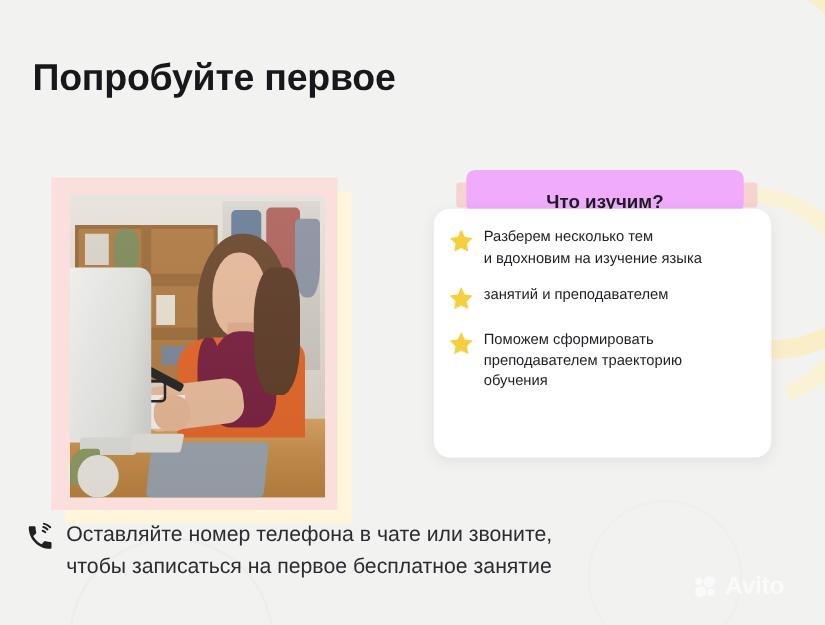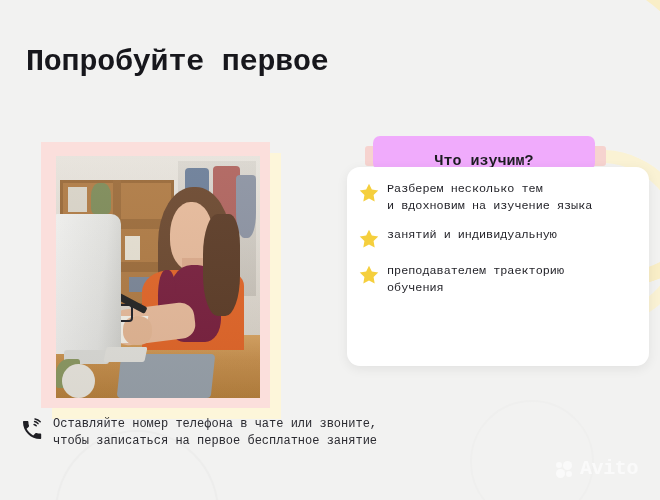--- a/index.html
+++ b/index.html
@@ -2,21 +2,21 @@
 <html><head>
 <meta charset="utf-8">
 <style>
   html,body{margin:0;padding:0;}
   body{
     width:660px;height:500px;overflow:hidden;
     background:#f2f2f1;
     font-family:"Liberation Sans","DejaVu Sans",sans-serif;
     position:relative;
   }
-  .stage{position:absolute;inset:0;overflow:hidden;font-family:Liberation Mono, monospace;}
+  .stage{position:absolute;inset:0;overflow:hidden;}
 
   
   .deco-arc{position:absolute;right:-70px;top:-40px;width:230px;height:300px;
     border:15px solid #fbeec0;border-radius:50%;
     border-left-color:transparent;border-top-color:transparent;
     transform:rotate(-18deg);opacity:.85;}
   .deco-arc2{position:absolute;right:-30px;top:150px;width:150px;height:150px;
     border:13px solid #fdf3cd;border-radius:50%;
     border-left-color:transparent;border-bottom-color:transparent;
     transform:rotate(25deg);opacity:.8;}
@@ -86,35 +86,35 @@
   .ph-pen{left:28%;top:59%;width:17%;height:3%;background:#262626;
     transform:rotate(28deg);border-radius:2px;}
   .ph-glasses{left:25%;top:61%;width:11%;height:6%;border:2px solid #23232a;border-radius:4px;}
   .ph-flower{left:3%;top:86%;width:16%;height:14%;background:#e9e6de;border-radius:50%;}
   .ph-leaf{left:0%;top:84%;width:12%;height:12%;background:#8d9a64;border-radius:50% 10% 50% 10%;}
   .ph-shade{inset:0;background:linear-gradient(180deg,rgba(255,255,255,.05),rgba(0,0,0,.06));}
 
   
   .footer{position:absolute;left:20px;top:416px;display:flex;align-items:flex-start;gap:9px;}
   .phone-icon{width:24px;height:24px;flex:none;margin-top:2px;}
-  .footer-text{font-size:12px;line-height:1.45;color:#2b2b31;}
+  .footer-text{font-size:17px;line-height:1.45;color:#2b2b31;}
   .footer-text span{display:block;}
 
   
   .ribbon{position:absolute;left:373px;top:136px;width:222px;height:34px;
     background:#f0abfc;border-radius:7px;
     display:flex;align-items:flex-end;justify-content:center;
     z-index:2;}
   .ribbon-title{font-size:15px;font-weight:700;color:#1d1d22;}
   .ribbon-tailL{position:absolute;left:365px;top:146px;width:18px;height:20px;
     background:#f6d3cf;border-radius:3px 0 0 3px;z-index:1;}
   .ribbon-tailR{position:absolute;left:588px;top:146px;width:18px;height:20px;
     background:#f6d3cf;border-radius:0 3px 3px 0;z-index:1;}
 
-  .card{position:absolute;left:347px;top:167px;width:302px;height:199px;
+  .card{position:absolute;left:347px;top:167px;width:270px;height:199px;
     background:#fff;border-radius:13px;
     box-shadow:0 3px 12px rgba(0,0,0,.07);z-index:3;
     padding:14px 14px 12px 11px;box-sizing:border-box;}
   .item{display:flex;align-items:flex-start;gap:7px;margin-bottom:13px;}
   .item:last-child{margin-bottom:0;}
   .star{width:22px;height:22px;flex:none;margin-top:1px;}
   .item-text{font-size:11.8px;line-height:1.4;color:#1f1f25;}
   .item-text span{display:block;}
 
   
@@ -215,29 +215,30 @@
         <span>Разберем несколько тем</span>
         <span>и вдохновим на изучение языка</span>
       </div>
     </div>
 
     <div class="item">
       <svg class="star" viewBox="0 0 24 24">
         <path fill="#f5cf3d" d="M12 1.8l3.1 6.4 7 1-5.1 5 1.2 7-6.2-3.3L5.8 21.2l1.2-7-5.1-5 7-1z"></path>
       </svg>
       <div class="item-text">
-        <span>занятий и индивидуальную</span>
+        <span>занятий и преподавателем</span>
       </div>
     </div>
 
     <div class="item">
       <svg class="star" viewBox="0 0 24 24">
         <path fill="#f5cf3d" d="M12 1.8l3.1 6.4 7 1-5.1 5 1.2 7-6.2-3.3L5.8 21.2l1.2-7-5.1-5 7-1z"></path>
       </svg>
       <div class="item-text">
+        <span>Поможем сформировать</span>
         <span>преподавателем траекторию</span>
         <span>обучения</span>
       </div>
     </div>
 
   </div>
 
   <div class="avito">
     <span class="avito-mark">
       <i class="a-c1"></i>

